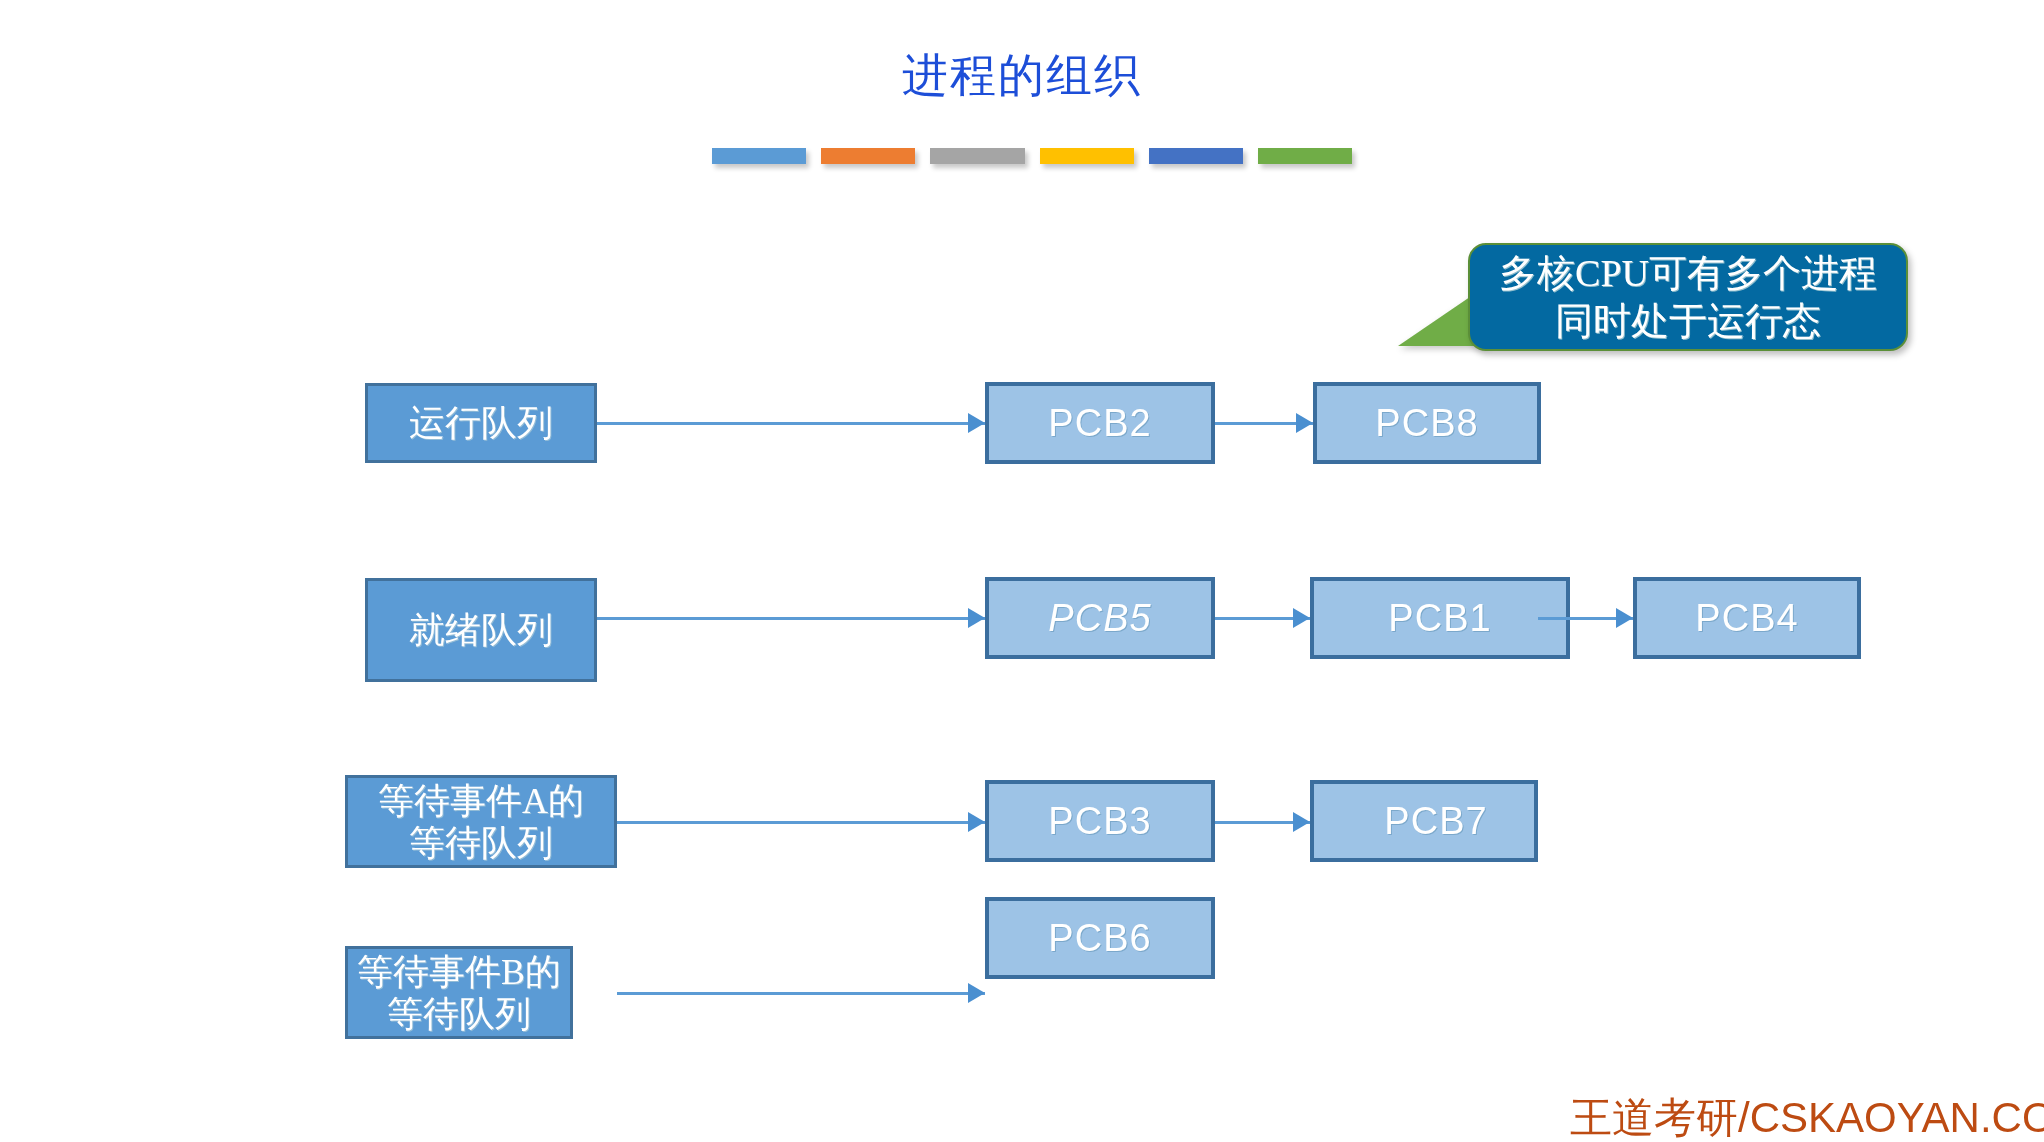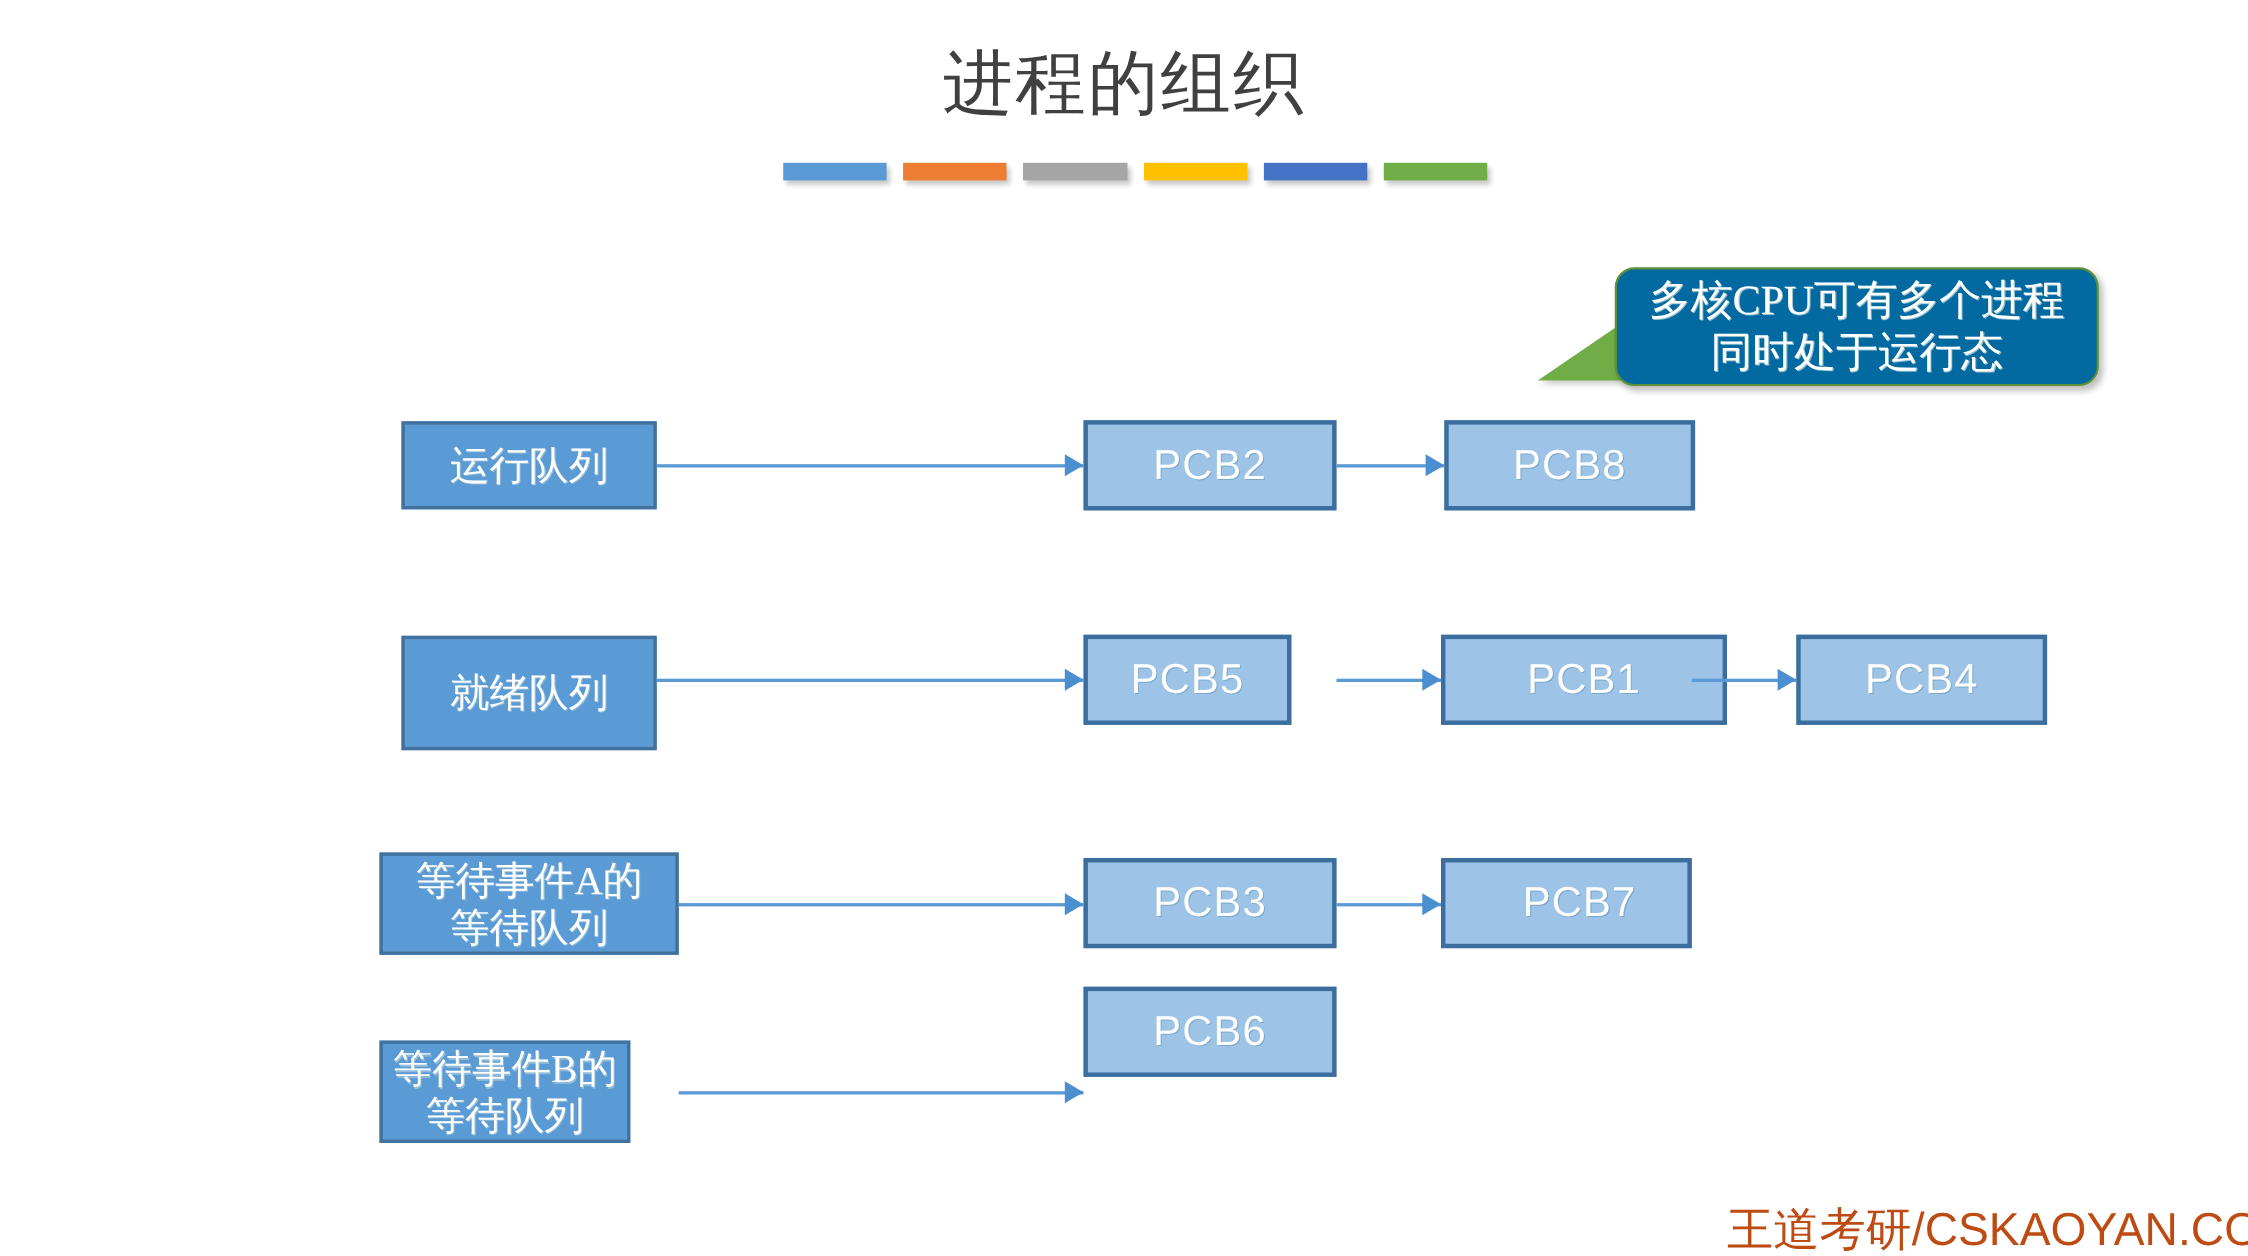--- a/index.html
+++ b/index.html
@@ -16,23 +16,23 @@
   }
 
   
   #slide-title {
     position: absolute;
     left: 0;
     top: 40px;
     width: 2044px;
     text-align: center;
     font-family: "Liberation Serif", serif;
-    font-size: 64px;
+    font-size: 46px;
     line-height: 72px;
-    color: #404040;
+    color: #1d4ed8;
     letter-spacing: 2px;
     white-space: pre;
   }
 
   
   #title-bars {
     position: absolute;
     left: 712px;
     top: 148px;
     width: 640px;
@@ -202,21 +202,21 @@
 <div class="connector" style="left:1215px; top:422px; width:98px;"></div>
 <div class="arrowhead" style="left:1296px; top:413px;"></div>
 
 <div class="pcb-box" style="left:1313px; top:382px; width:228px; height:82px;">PCB8</div>
 
 <div class="queue-box" style="left:365px; top:578px; width:232px; height:104px;">就绪队列</div>
 
 <div class="connector" style="left:597px; top:617px; width:388px;"></div>
 <div class="arrowhead" style="left:968px; top:608px;"></div>
 
-<div class="pcb-box" style="left:985px; top:577px; width:189px; height:82px;">PCB5</div>
+<div class="pcb-box" style="left:985px; top:577px; width:230px; height:82px;font-style:italic;">PCB5</div>
 
 <div class="connector" style="left:1215px; top:617px; width:95px;"></div>
 <div class="arrowhead" style="left:1293px; top:608px;"></div>
 
 <div class="pcb-box" style="left:1310px; top:577px; width:260px; height:82px;">PCB1</div>
 
 <div class="connector" style="left:1538px; top:617px; width:95px;"></div>
 <div class="arrowhead" style="left:1616px; top:608px;"></div>
 
 <div class="pcb-box" style="left:1633px; top:577px; width:228px; height:82px;">PCB4</div>

